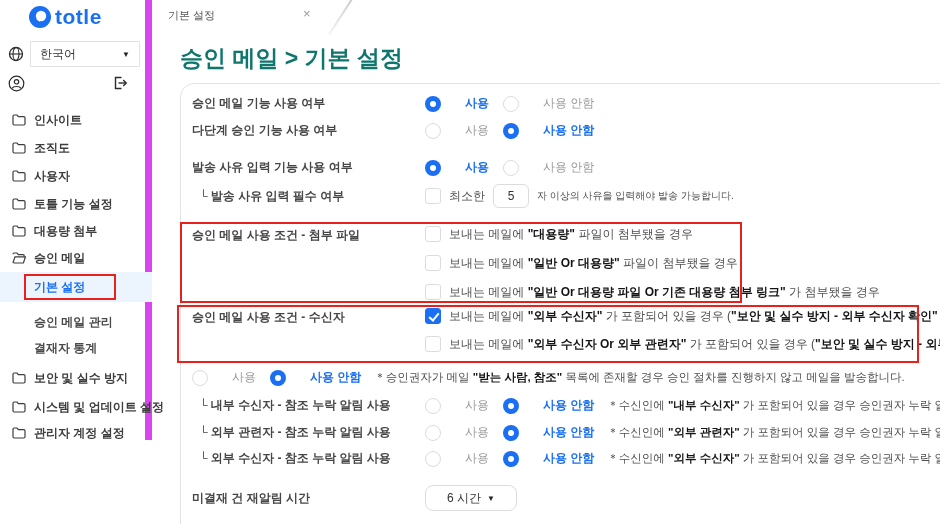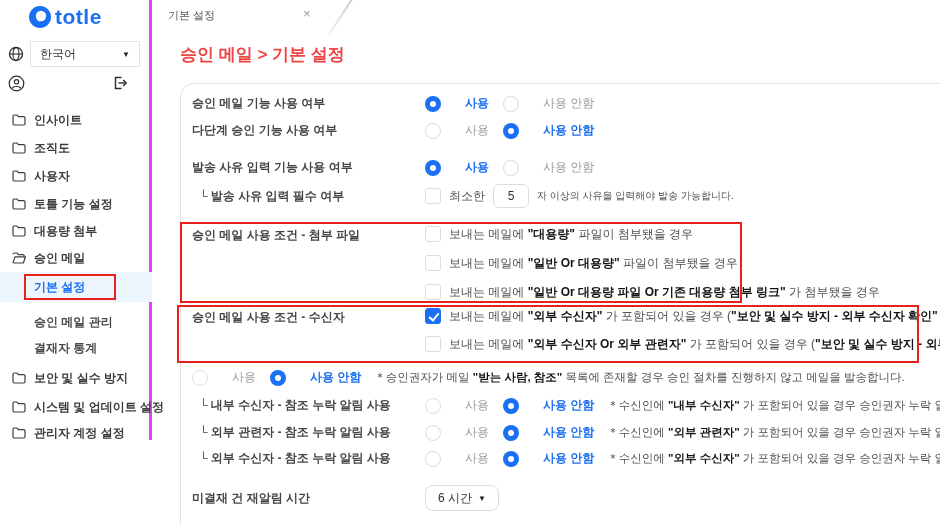--- a/index.html
+++ b/index.html
@@ -1,21 +1,21 @@
 <!DOCTYPE html>
 <html><head>
 <meta charset="utf-8">
 <style>
   * { margin:0; padding:0; box-sizing:border-box; }
   html,body { background:#fff; }
   body { font-family:"Liberation Sans", sans-serif; }
   .screen { position:relative; width:940px; height:524px; background:#fff; overflow:hidden; }
 
   
-  .sidebar { position:absolute; left:0; top:0; width:152px; height:440px; background:#fff; border-right:3px solid #d946ef; }
+  .sidebar { position:absolute; left:0; top:0; width:152px; height:440px; background:#fff; border-right:7px solid #d946ef; }
   .logo { position:absolute; left:29px; top:5px; display:flex; align-items:center; gap:4px; }
   .logo-text { font-size:21px; font-weight:700; color:#1a6ff2; letter-spacing:0.5px; }
   .lang-row { position:absolute; left:0; top:41px; width:152px; height:26px; }
   .globe { position:absolute; left:8px; top:5px; }
   .lang-select { position:absolute; left:30px; top:0; width:110px; height:26px; border:1px solid #e2e2e2; border-radius:1px; display:flex; align-items:center; padding:0 9px; font-size:12px; color:#333; background:#fff; cursor:pointer; }
   .lang-select .caret { margin-left:auto; font-size:8px; color:#222; }
   .account-row { position:absolute; left:0; top:71px; width:152px; height:24px; }
   .person { position:absolute; left:8px; top:4px; }
   .logout { position:absolute; left:112px; top:4px; cursor:pointer; }
 
@@ -25,21 +25,21 @@
   .nav-item.sub .nav-label { left:34px; font-weight:700; color:#4a4a4a; }
   .nav-item.active { background:#ecf4fe; }
   .nav-item.active .nav-label { color:#1a6ff2; }
 
   
   .tabbar { position:absolute; left:152px; top:0; width:788px; height:30px; background:#fff; }
   .tab-label { position:absolute; left:16px; top:8px; font-size:11px; color:#555; }
   .tab-close { position:absolute; left:151px; top:6px; font-size:13px; color:#9a9a9a; cursor:pointer; }
   .tab-slant { position:absolute; left:188px; top:-6px; width:2px; height:44px; background:linear-gradient(#c9c9c9, #f4f4f4); transform:rotate(33deg); }
 
-  .page-title { position:absolute; left:180px; top:43px; font-size:17px; font-weight:700; color:#ef4444;text-align:right; }
+  .page-title { position:absolute; left:180px; top:43px; font-size:23px; font-weight:700; color:#0f766e;text-align:right; }
 
   .panel { position:absolute; left:180px; top:83px; width:800px; height:470px; border:1px solid #e3e3e3; border-radius:14px; background:#fff; }
 
   .row { position:absolute; left:192px; display:flex; align-items:center; }
   .row.top-align { align-items:flex-start; }
   .row-label { width:233px; font-size:12px; font-weight:700; color:#464646; white-space:nowrap; flex:0 0 233px; }
   .row-label.sub { padding-left:7px; }
   .grouped .row-label { padding-top:2px; }
 
   .radio-group { display:flex; align-items:center; gap:14px; }
@@ -57,21 +57,21 @@
   .opt-lines { display:flex; flex-direction:column; }
   .opt-line { display:flex; align-items:center; gap:8px; height:18px; }
   .opt-text { font-size:12px; color:#4f4f4f; white-space:nowrap; }
   .opt-text .b, .note .b { font-weight:700; color:#141414; }
   .note { font-size:11.5px; color:#4f4f4f; margin-left:13px; white-space:nowrap; }
 
   .mini-label { font-size:12px; color:#4f4f4f; margin-left:8px; }
   .num-input { width:36px; height:24px; margin-left:8px; border:1px solid #dcdcdc; border-radius:6px; text-align:center; font-size:12px; color:#333; font-family:"Liberation Sans", sans-serif; }
   .after-text { font-size:10px; color:#4f4f4f; margin-left:8px; white-space:nowrap; }
 
-  .select-box { width:74px; height:26px; border:1px solid #dcdcdc; border-radius:8px; display:flex; align-items:center; justify-content:center; gap:6px; font-size:12px; color:#333; cursor:pointer; background:#fff; }
+  .select-box { width:92px; height:26px; border:1px solid #dcdcdc; border-radius:8px; display:flex; align-items:center; justify-content:center; gap:6px; font-size:12px; color:#333; cursor:pointer; background:#fff; }
   .select-box .sel-caret { font-size:8px; color:#222; }
 
   .annot { position:absolute; border:2px solid #e8211d; pointer-events:none; z-index:5; }
 </style>
 </head>
 <body>
 
 <div class="screen">
 
   <aside class="sidebar">

